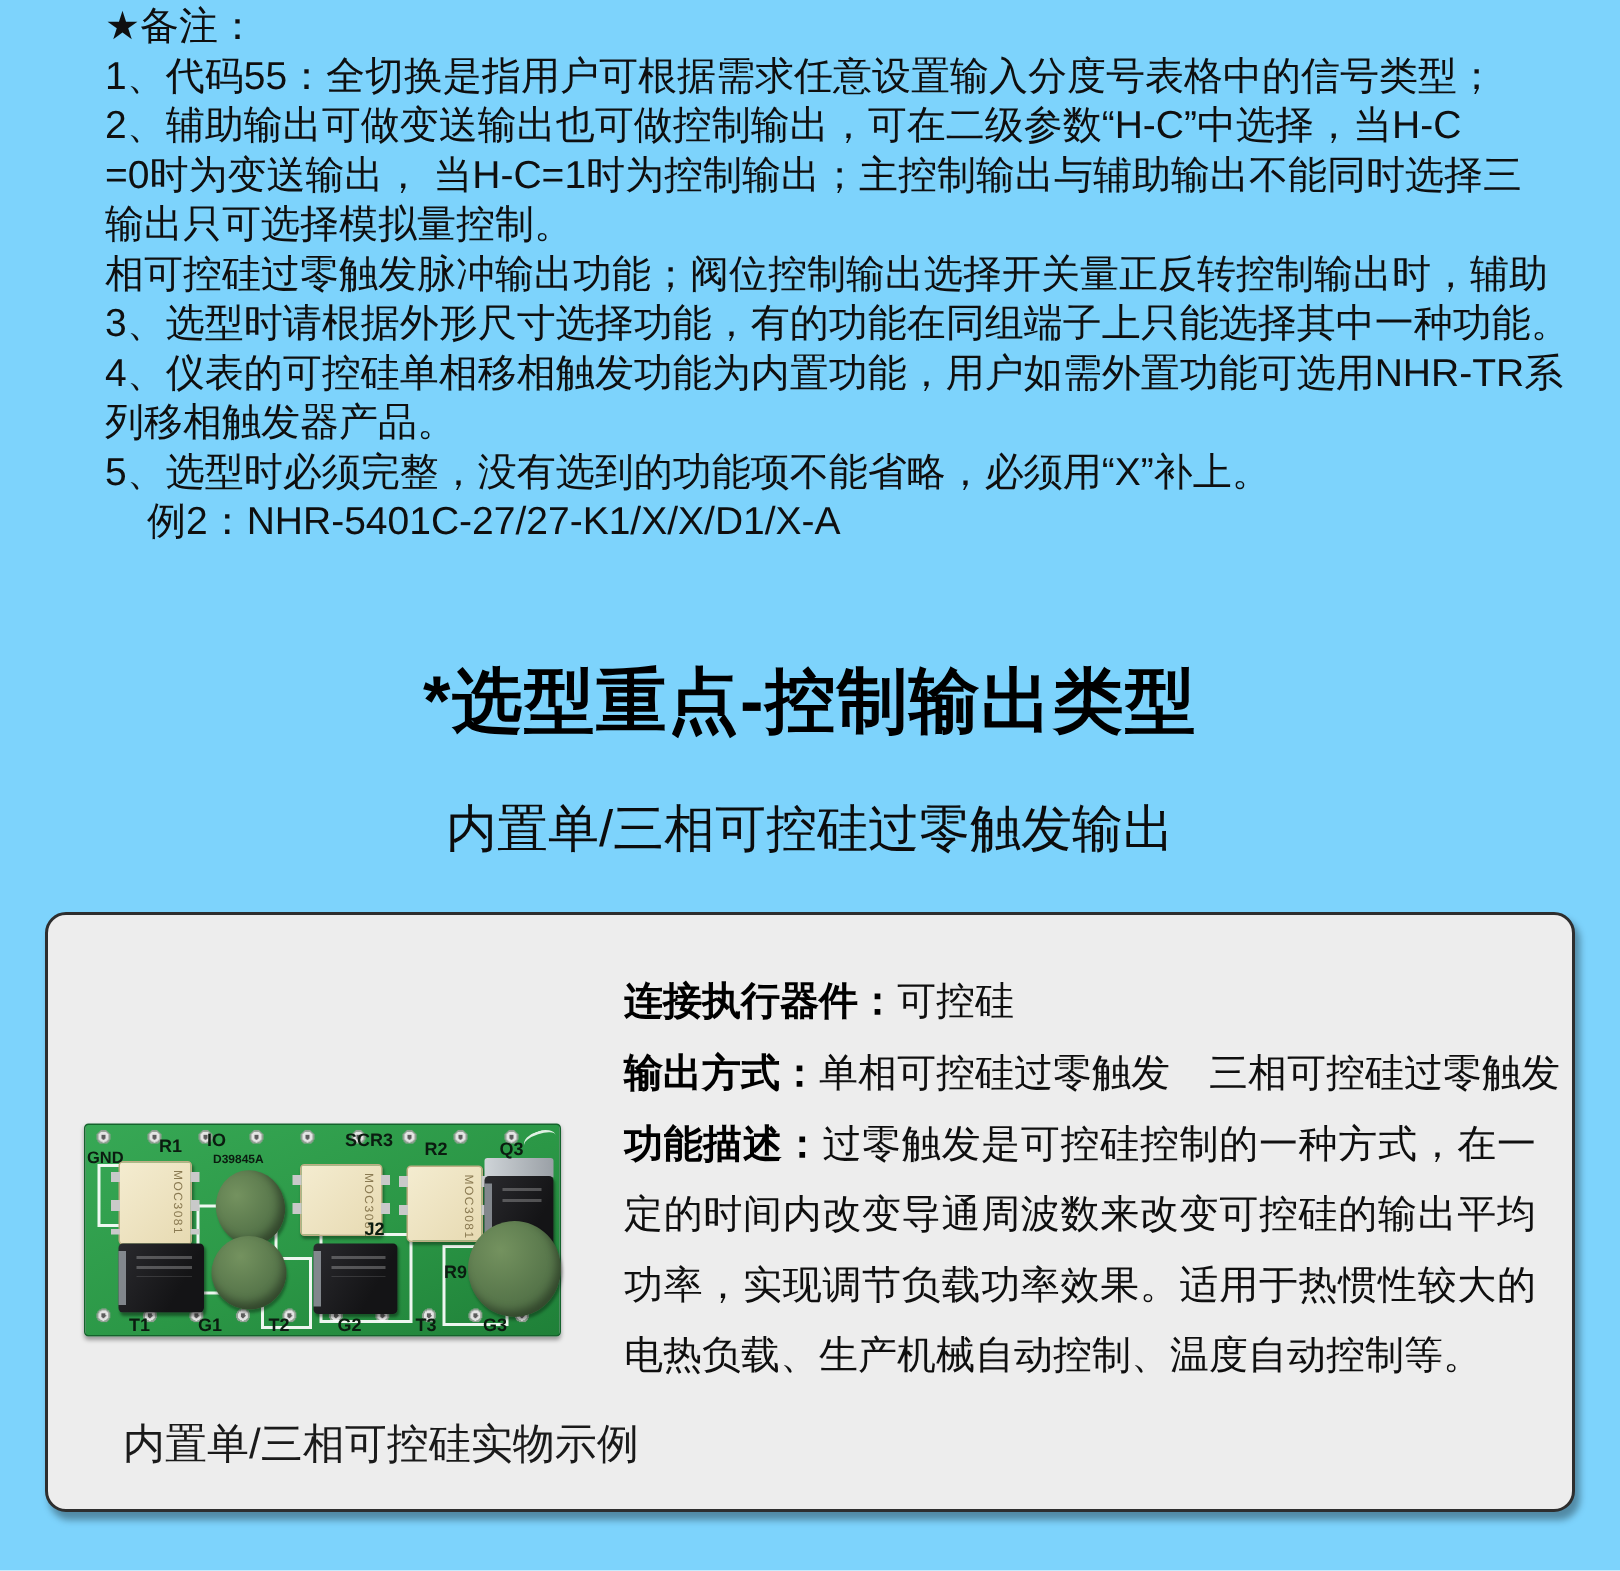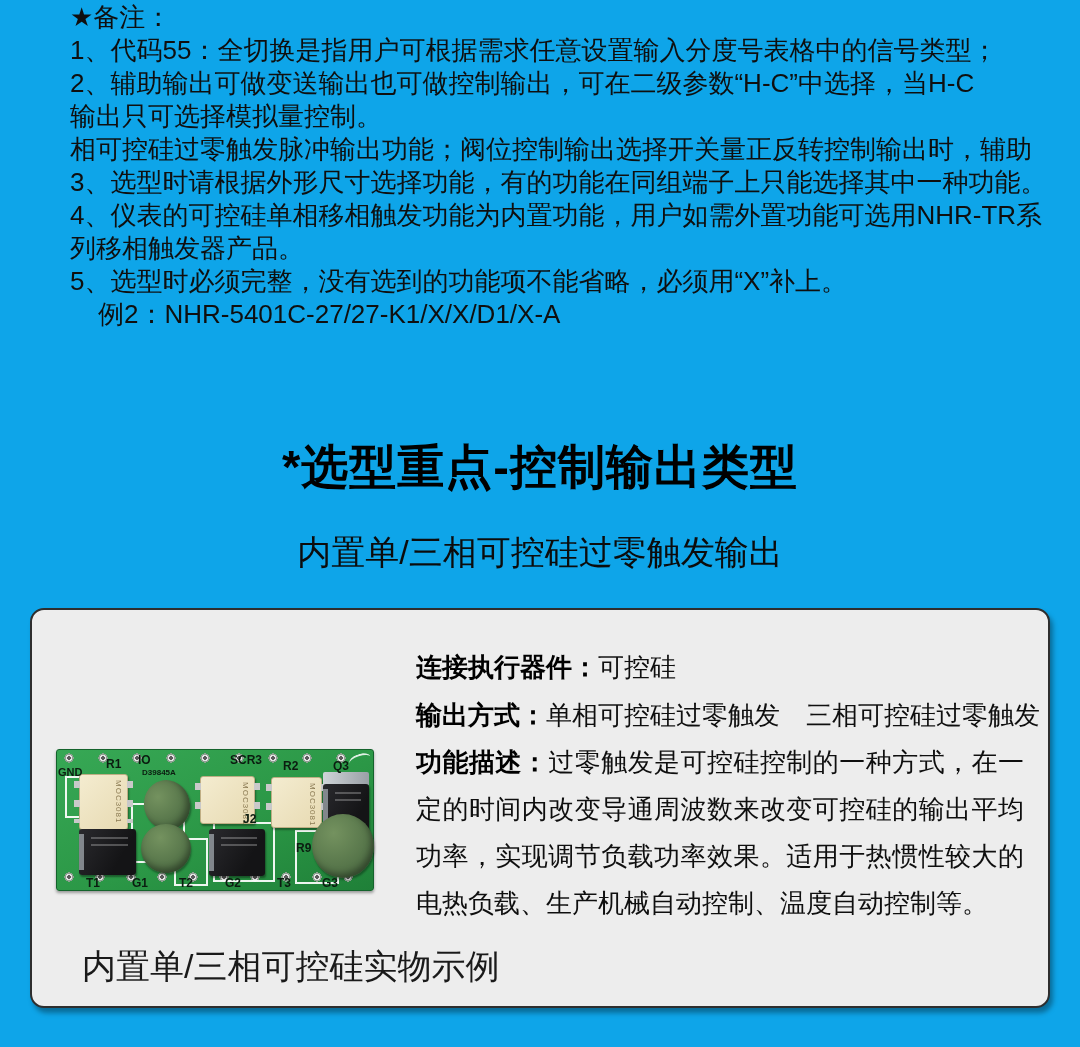--- a/index.html
+++ b/index.html
@@ -1,35 +1,35 @@
 <!DOCTYPE html>
 <html><head>
 <meta charset="utf-8">
 <style>
   html,body{margin:0;padding:0;background:#fff;}
-  .page{position:relative;width:1080px;height:1047px;background:#0ea5e9;overflow:hidden;
+  .page{position:relative;width:1080px;height:1047px;background:#7dd3fc;overflow:hidden;
         font-family:"Liberation Sans","DejaVu Sans",sans-serif;color:#111;}
   
   .notes{position:absolute;left:70px;top:1px;width:990px;font-size:26px;line-height:33px;color:#0f0f0f;}
   .note-line{white-space:nowrap;}
   .note-line.indent{padding-left:28px;}
   
   .main-title{position:absolute;left:0;top:436px;width:1080px;text-align:center;
               font-size:47px;font-weight:900;color:#000;letter-spacing:1px;}
   .subtitle{position:absolute;left:0;top:530px;width:1080px;text-align:center;
             font-size:34px;font-weight:500;color:#0c0c0c;}
   
   .card{position:absolute;left:30px;top:608px;width:1016px;height:396px;background:#ededed;
         border:2px solid #2e2e2e;border-radius:14px;box-shadow:3px 5px 5px rgba(0,0,0,0.35);}
   .info{position:absolute;left:384px;top:33px;width:608px;font-size:26px;color:#0f0f0f;}
   .info p{margin:0;}
   .row1,.row2{line-height:48px;white-space:nowrap;}
   .desc{line-height:47px;text-align:justify;}
   .info b{font-weight:700;color:#000;}
-  .pcb-caption{position:absolute;left:50px;top:334px;font-size:34px;color:#1a1a1a;}
+  .pcb-caption{position:absolute;left:50px;top:334px;font-size:28px;color:#1a1a1a;}
   
   .pcb{position:absolute;left:24px;top:139px;width:318px;height:142px;}
   .board{position:absolute;inset:0;background:linear-gradient(155deg,#37a855 0%,#2b9746 55%,#1f8038 100%);
          border:1px solid #14632c;border-radius:3px;box-shadow:0 2px 3px rgba(0,0,0,0.35);}
   .pads{position:absolute;left:4px;width:308px;height:13px;
         background-image:radial-gradient(circle at 8px 6px,#5c5c5c 0 1.6px,#e4e4e4 1.6px 3.5px,#8fa092 3.5px 4.7px,rgba(0,0,0,0) 4.7px);
         background-repeat:repeat-x;}
   .pads.top{top:2px;background-size:34px 13px;}
   .pads.bottom{top:121px;background-size:31px 13px;}
   .silk{position:absolute;border:2px solid rgba(255,255,255,0.92);}
@@ -56,20 +56,21 @@
 </style>
 </head>
 <body>
 
 <div class="page">
 
   <div class="notes">
     <div class="note-line">★备注：</div>
     <div class="note-line">1、代码55：全切换是指用户可根据需求任意设置输入分度号表格中的信号类型；</div>
     <div class="note-line">2、辅助输出可做变送输出也可做控制输出，可在二级参数“H-C”中选择，当H-C</div>
+    <div class="note-line">=0时为变送输出， 当H-C=1时为控制输出；主控制输出与辅助输出不能同时选择三</div>
     <div class="note-line">输出只可选择模拟量控制。</div>
     <div class="note-line">相可控硅过零触发脉冲输出功能；阀位控制输出选择开关量正反转控制输出时，辅助</div>
     <div class="note-line">3、选型时请根据外形尺寸选择功能，有的功能在同组端子上只能选择其中一种功能。</div>
     <div class="note-line">4、仪表的可控硅单相移相触发功能为内置功能，用户如需外置功能可选用NHR-TR系</div>
     <div class="note-line">列移相触发器产品。</div>
     <div class="note-line">5、选型时必须完整，没有选到的功能项不能省略，必须用“X”补上。</div>
     <div class="note-line indent">例2：NHR-5401C-27/27-K1/X/X/D1/X-A</div>
   </div>
 
   <div class="main-title">*选型重点-控制输出类型</div>

